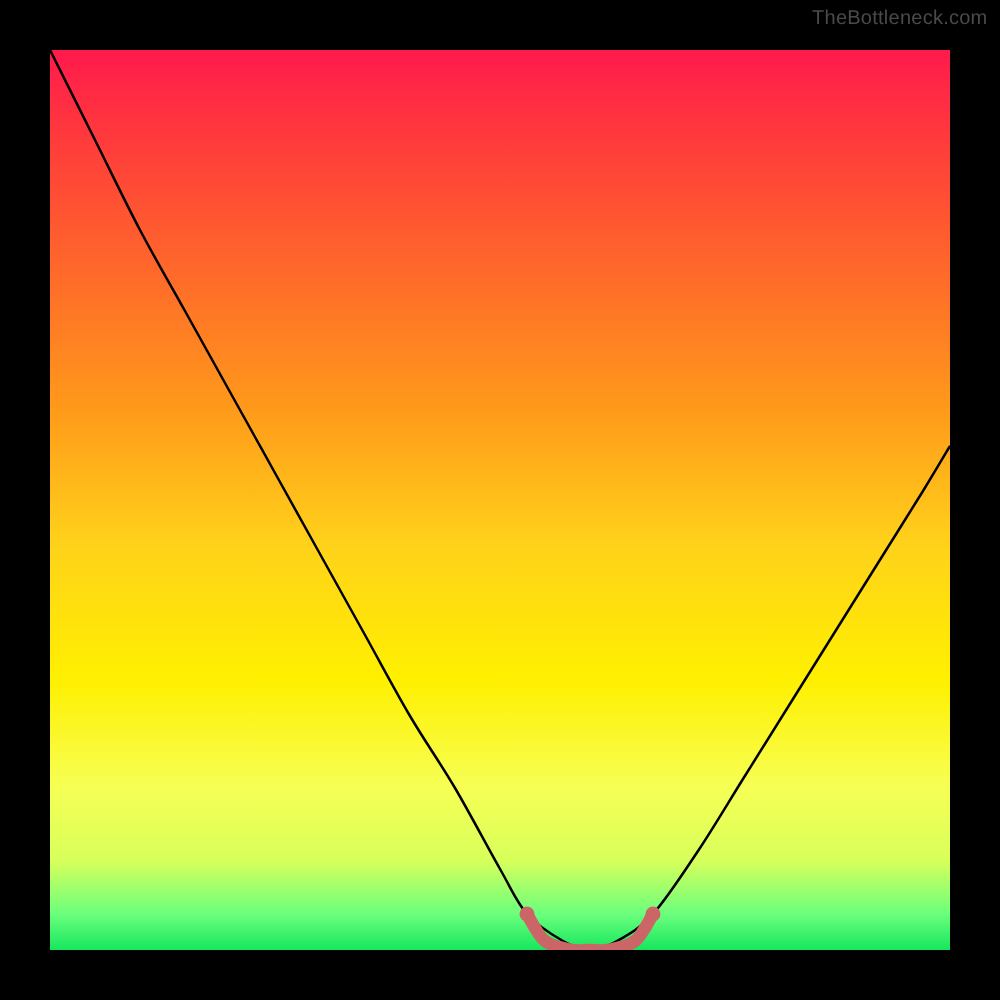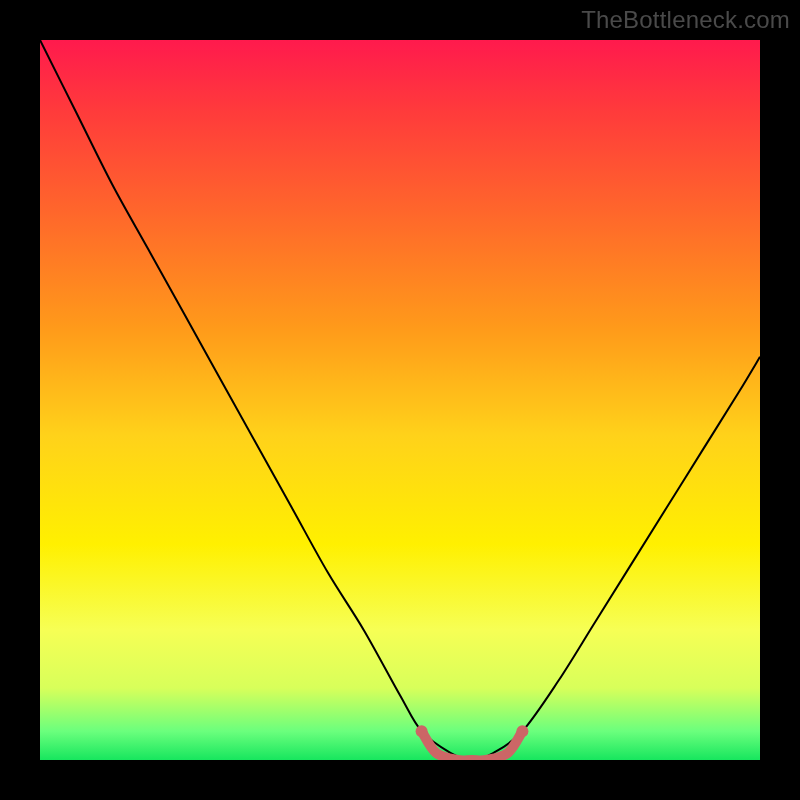--- a/index.html
+++ b/index.html
@@ -33,21 +33,21 @@
         #f6ff55 82%,
         #d8ff5a 90%,
         #6bff7d 96%,
         #17e65e 100%);
   }
   .watermark {
     position: absolute;
     top: 6px;
     right: 10px;
     color: #4a4a4a;
-    font-size: 24px;
+    font-size: 16px;
     letter-spacing: 0.2px;
     user-select: none;
   }
   svg.curve {
     position: absolute;
     left: 0;
     top: 0;
     width: 720px;
     height: 720px;
   }

